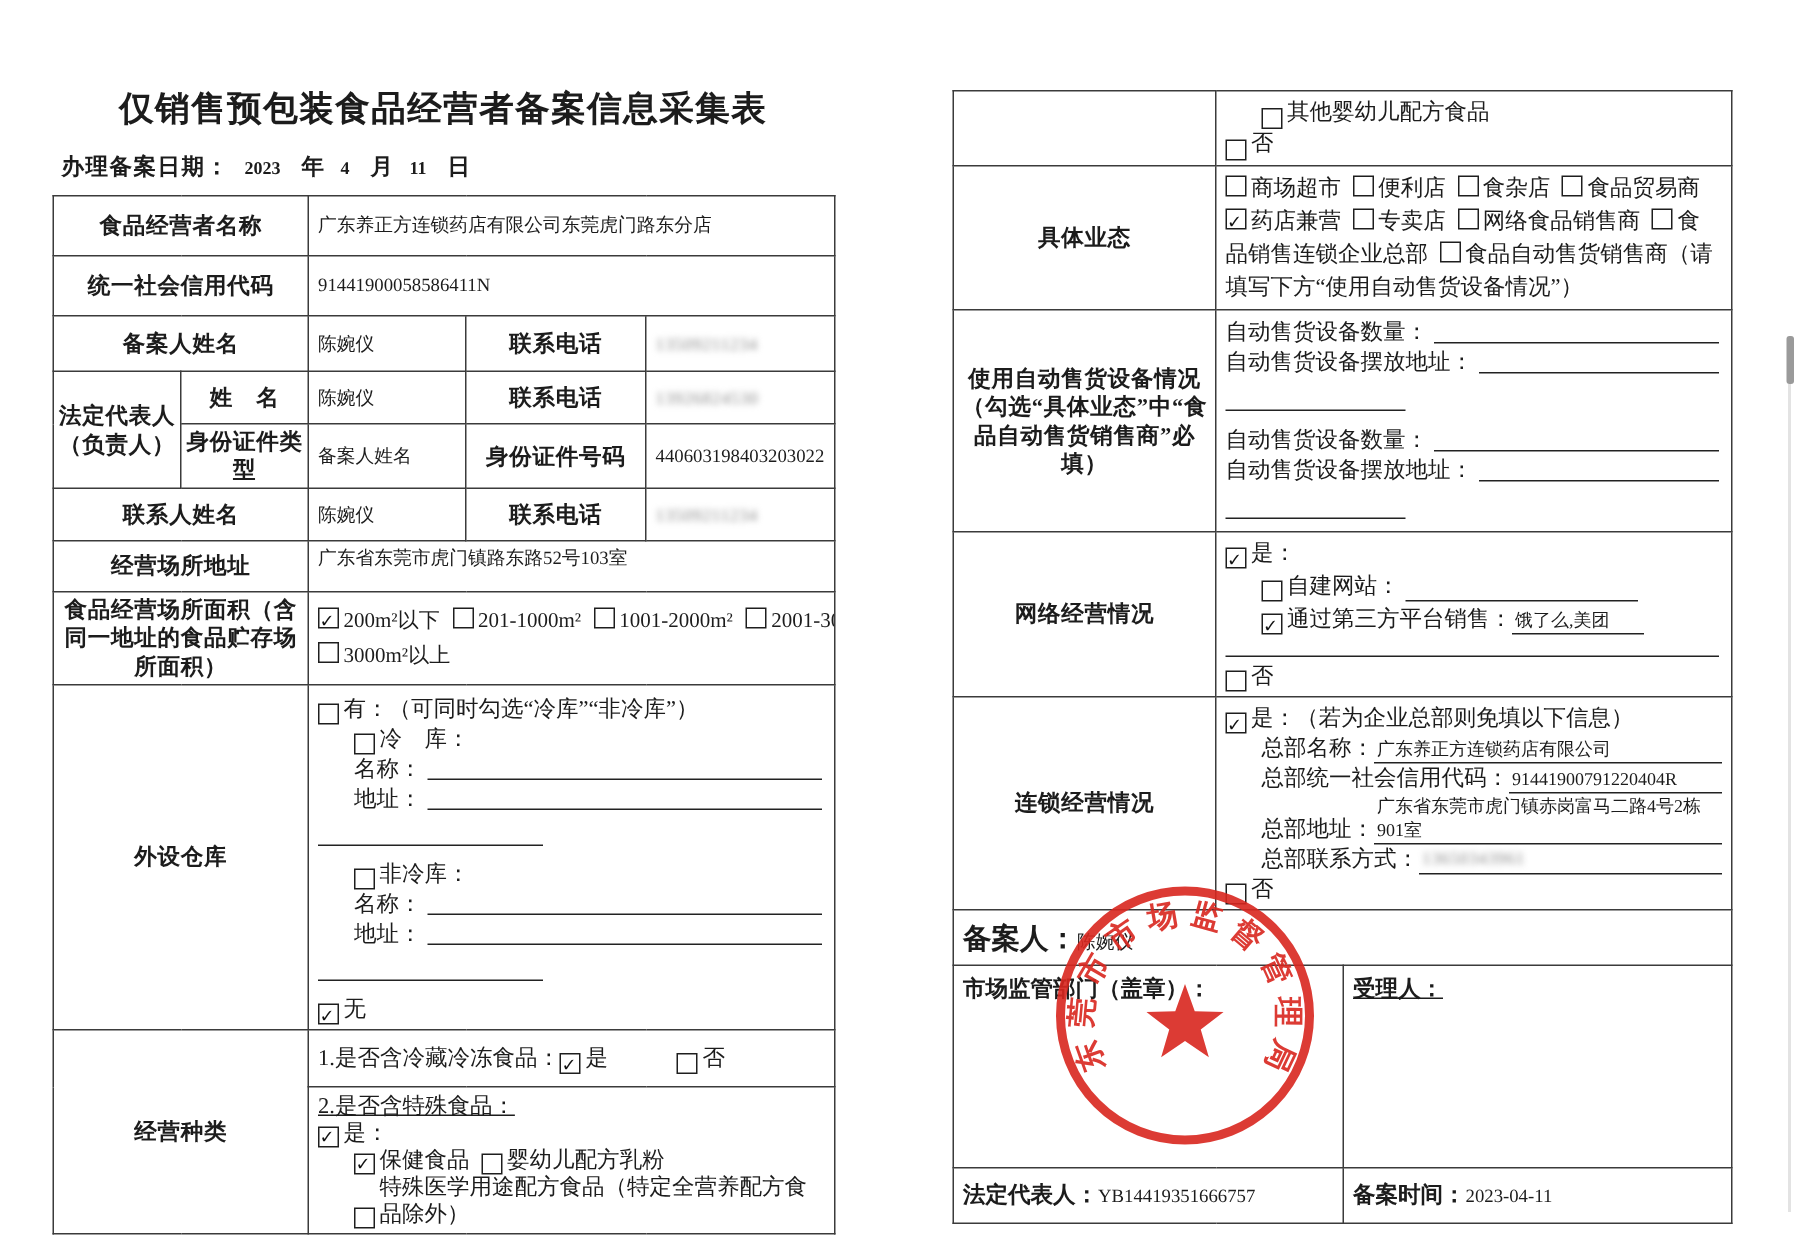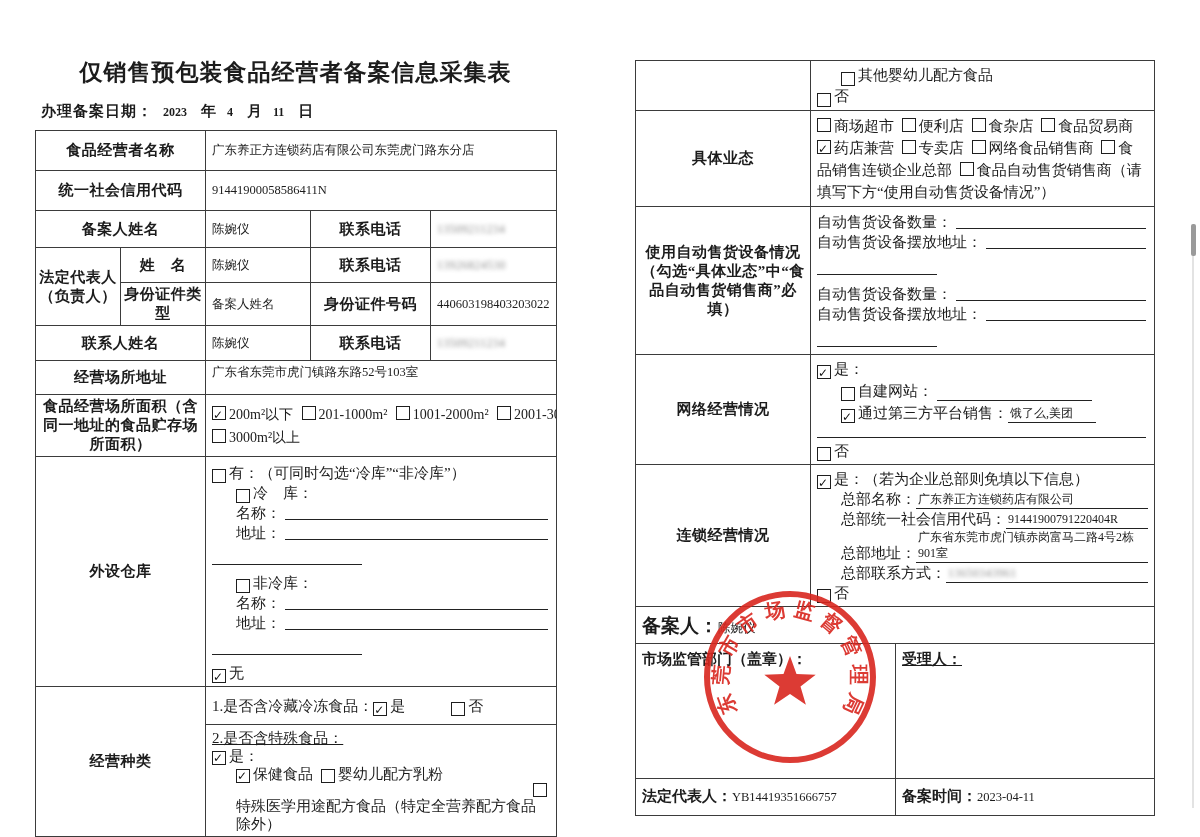--- a/index.html
+++ b/index.html
@@ -184,21 +184,21 @@
               <span class="cb ck"></span>
               <span>是：</span>
             </div>
         <div class="line ind" style="line-height:18px;">
               <span class="cb ck"></span>
               <span>保健食品</span>
               <span style="width:8px;flex:none;"></span>
               <span class="cb"></span>
               <span>婴幼儿配方乳粉</span>
             </div>
-        <div class="line ind" style="line-height:18px;flex-direction:column;">
+        <div class="line ind" style="line-height:18px;">
               <span class="cb"></span>
               <span>特殊医学用途配方食品（特定全营养配方食品除外）</span>
             </div>
       </td>
     </tr>
   </tbody>
     </table>
 
 </div>
 

